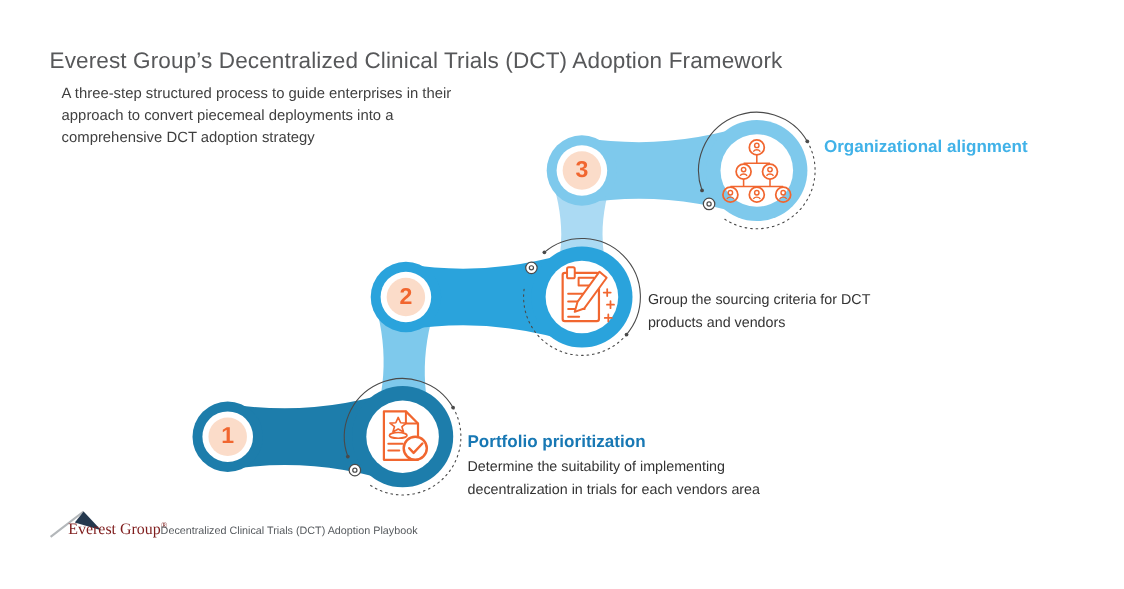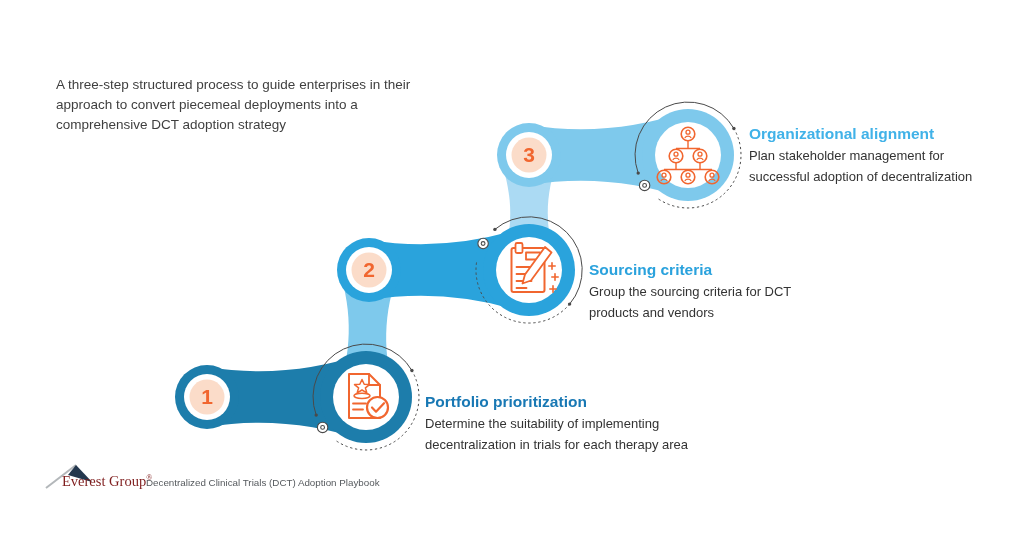--- a/index.html
+++ b/index.html
@@ -31,20 +31,21 @@
   .footer-brand sup{font-size:8px;}
   .footer-caption{
     position:absolute;left:146px;top:477px;font-size:9.8px;color:#565a5e;white-space:nowrap;
   }
 </style>
 </head>
 <body>
 
 <div id="stage">
 
+  <div class="page-title">Everest Group’s Decentralized Clinical Trials (DCT) Adoption Framework</div>
   <div class="page-subtitle">A three-step structured process to guide enterprises in their approach to convert piecemeal deployments into a comprehensive DCT adoption strategy</div>
 
   <svg id="diagram-svg" width="1022" height="535" viewBox="0 0 1022 535">
 
     <path d="M 499,155 C 514,197 514,230 499,270 L 559,270 C 544,230 544,197 559,155 Z" fill="#abdaf3"></path>
 
     <path d="M 339,270 C 353,312 352,355 336,396 L 396,396 C 382,355 383,312 399,270 Z" fill="#7ec9ec"></path>
 
     <g>
       <path d="M 529,125 Q 609,138 688,111 L 688,199 Q 609,172 529,185 Z" fill="#7ec9ec"></path>
@@ -147,29 +148,27 @@
       </g>
     </g>
   </svg>
 
   <div class="step-num" style="left:187px;top:377px;">1</div>
   <div class="step-num" style="left:349px;top:250px;">2</div>
   <div class="step-num" style="left:509px;top:135px;">3</div>
 
   <div class="step-text" style="left:425px;top:392px;">
     <div class="step-title st1">Portfolio prioritization</div>
-    <div class="step-desc w1">Determine the suitability of implementing decentralization in trials for each therapy area</div>
+    <div class="step-desc w1">Determine the suitability of implementing decentralization in trials for each vendors area</div>
   </div>
   <div class="step-text" style="left:589px;top:260px;">
-    <div class="step-title st2">Sourcing criteria</div>
     <div class="step-desc w2">Group the sourcing criteria for DCT products and vendors</div>
   </div>
-  <div class="step-text" style="left:749px;top:124px;">
+  <div class="step-text" style="left:749px;top:124px;text-align:center;">
     <div class="step-title st3">Organizational alignment</div>
-    <div class="step-desc w3">Plan stakeholder management for successful adoption of decentralization</div>
   </div>
 
   <svg width="56" height="30" viewBox="0 0 56 30" style="position:absolute;left:44px;top:460px;">
     <path d="M2,28 L32,5" stroke="#b3b7ba" stroke-width="2" fill="none"></path>
     <polygon points="32,5 48,22 24,15" fill="#24384e"></polygon>
   </svg>
   <div class="footer-brand"><span>Everest Group</span><sup>®</sup></div>
   <div class="footer-caption">Decentralized Clinical Trials (DCT) Adoption Playbook</div>
 
 </div>

